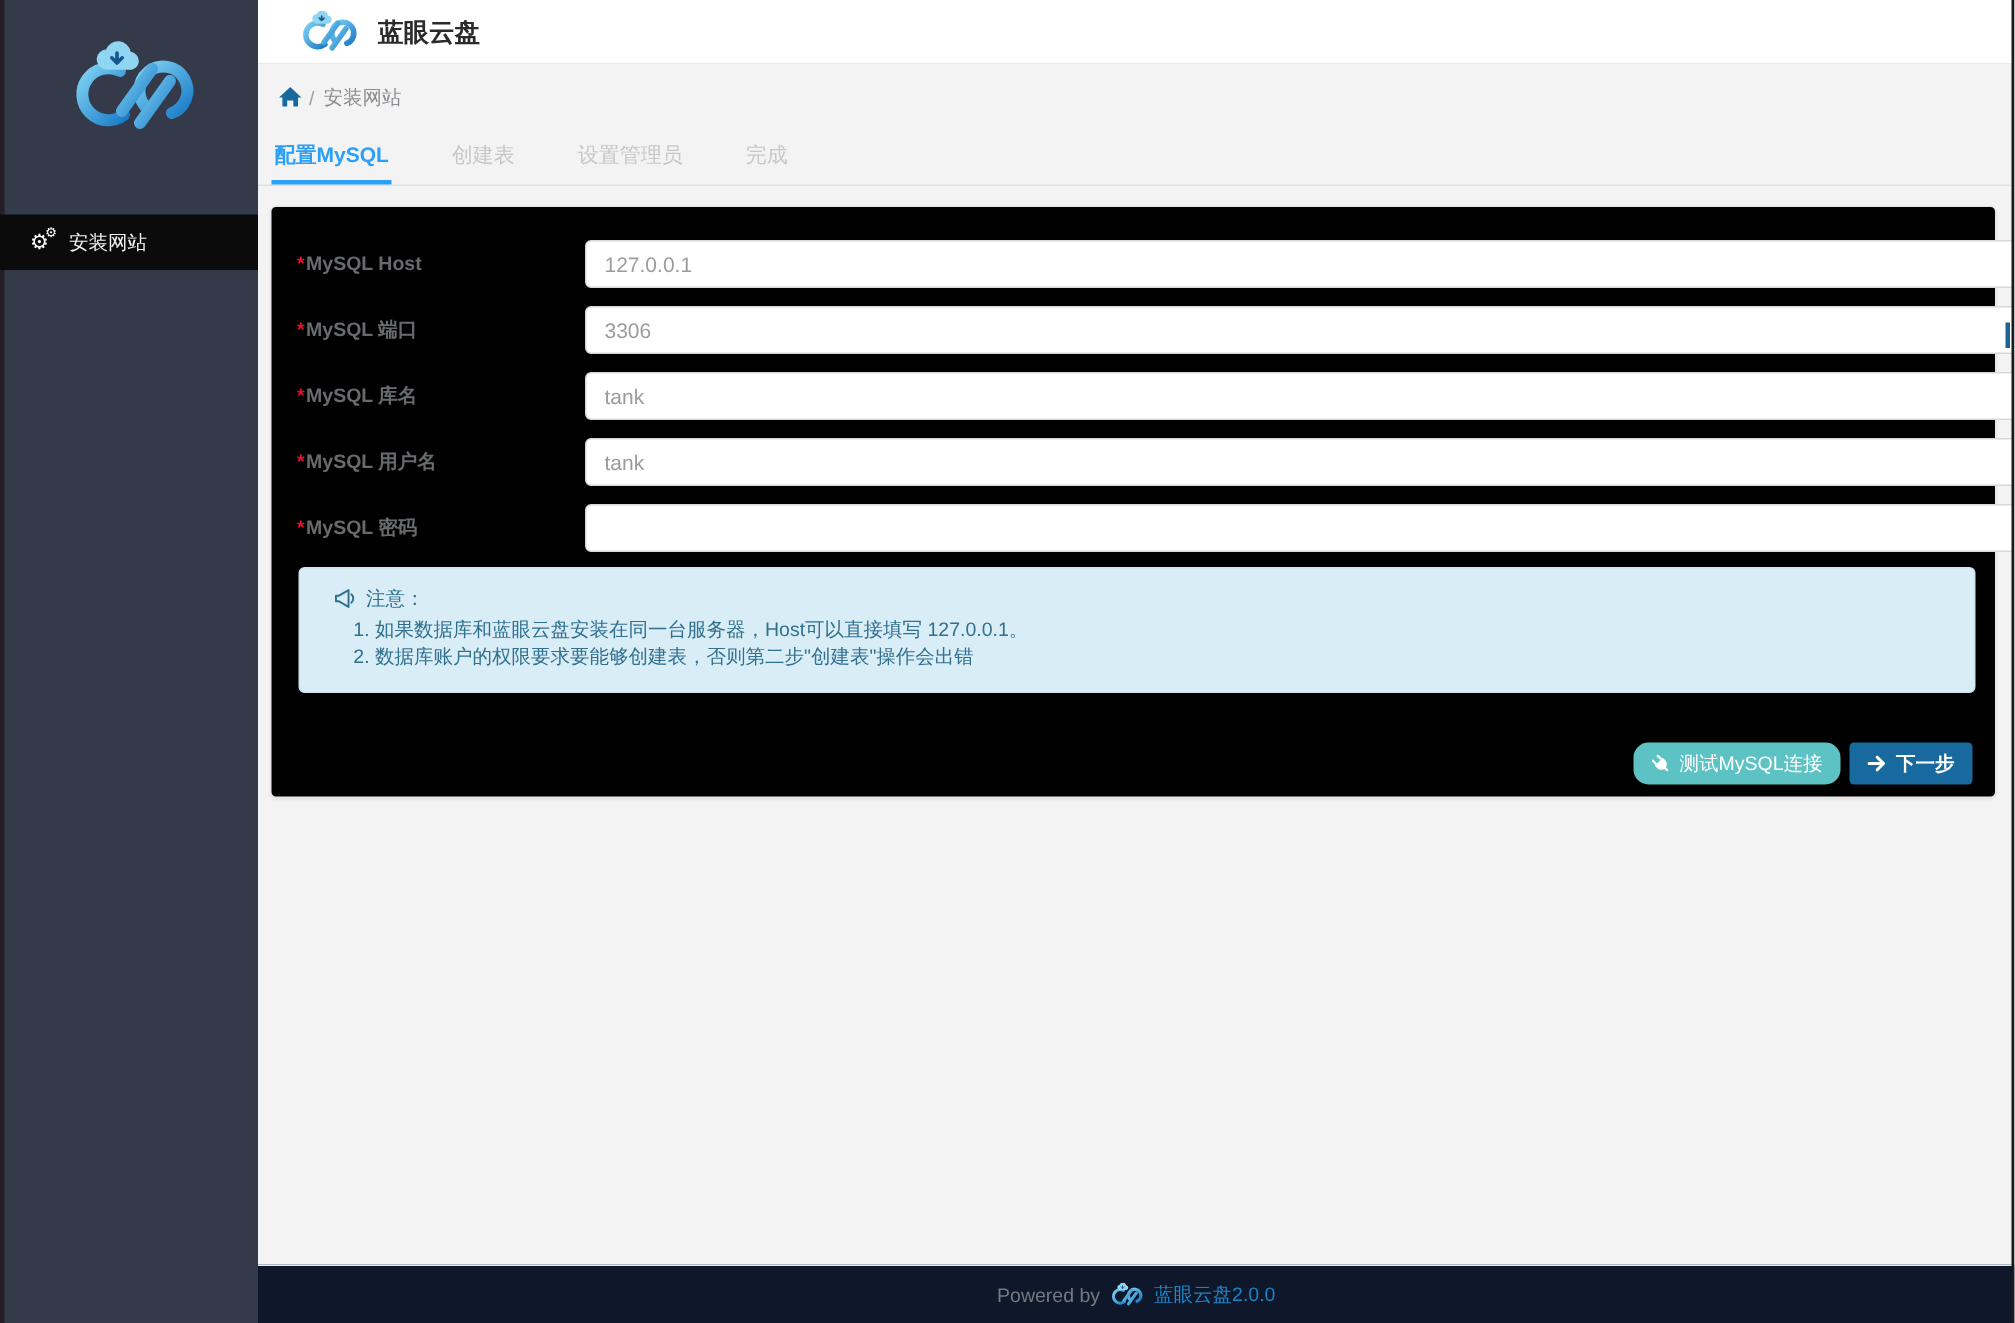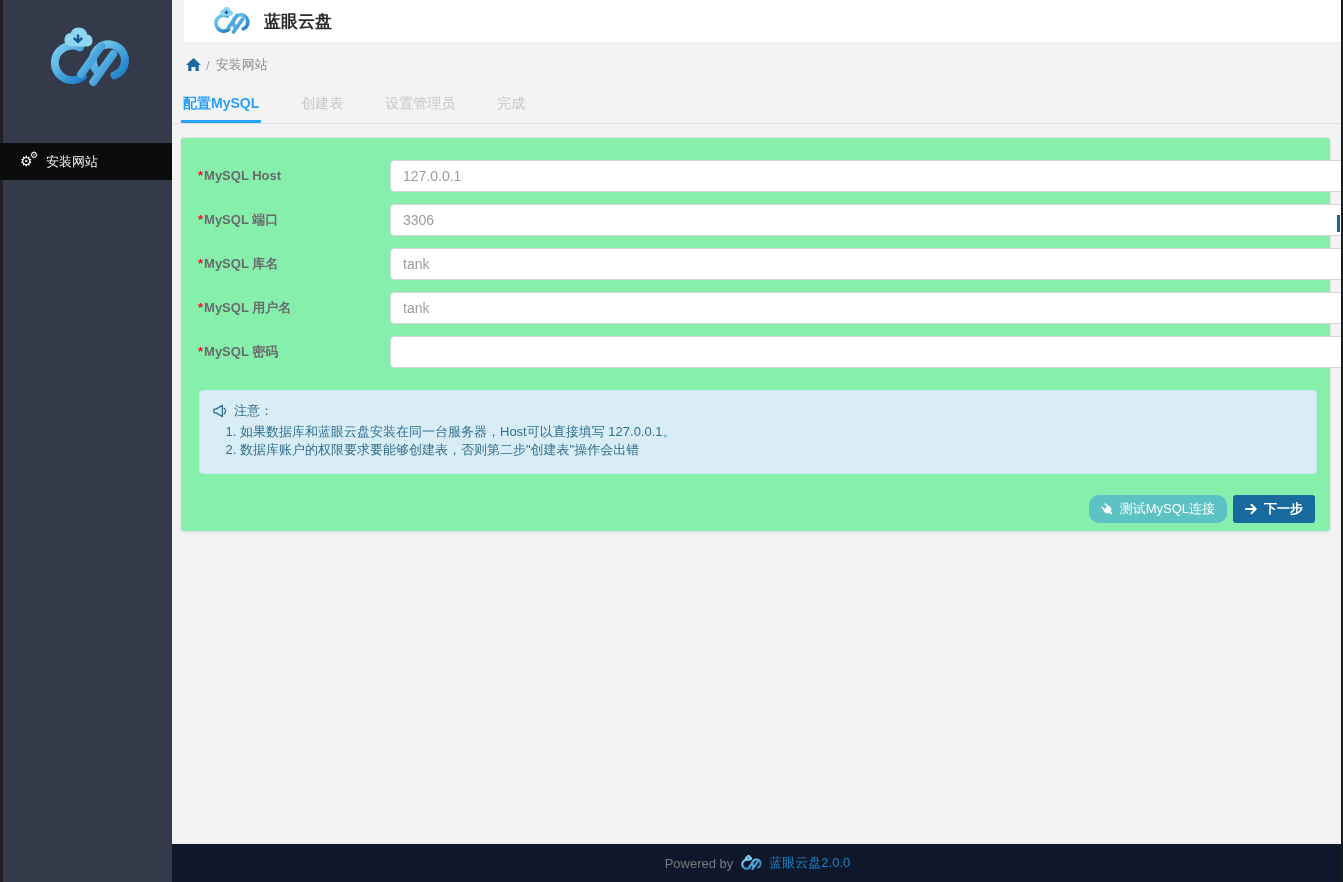--- a/index.html
+++ b/index.html
@@ -17,55 +17,55 @@
     background:#0b0b0b; color:#f2f2f2; font-size:13px; display:flex;
     align-items:center; padding-left:20px; cursor:pointer; }
   .nav-item .cogs { position:relative; width:20px; height:16px; color:#ffffff; }
   .cogs .g1 { position:absolute; left:0; top:0px; font-size:14px; line-height:14px; }
   .cogs .g2 { position:absolute; left:10px; top:-3px; font-size:9px; line-height:9px; }
   .nav-item .nav-label { margin-left:6px; }
 
   
   .header { position:absolute; left:172px; top:0; right:0; height:43px;
     background:#ffffff; border-bottom:1px solid #e7e9ec; display:flex;
-    align-items:center; padding-left:24px;margin-left:12px; }
+    align-items:center; padding-left:24px; }
   .header-logo { width:46px; height:28px; }
   .header-title { margin-left:10px; font-size:17px; font-weight:bold; color:#2b2b2b; }
 
   
   .content { position:absolute; left:172px; top:43px; right:0; bottom:0;
     background:#f3f3f4; }
   .breadcrumb { position:absolute; left:14px; top:13px; font-size:13px;
     color:#8b8d90; display:flex; align-items:center; }
   .breadcrumb .home { width:15px; height:14px; margin-right:5px; cursor:pointer; }
   .breadcrumb .sep { margin-right:6px; color:#9aa0a6; }
 
   .tabbar { position:absolute; left:0; right:0; top:49px; padding-left:9px;
     border-bottom:1px solid #dde1e6; display:flex; align-items:flex-end; height:32px; }
   .tab { font-size:14px; color:#c6c7c9; padding:0 2px 10px 2px; margin-right:38px;text-align:right; }
   .tab.active { color:#2aa0f7; font-weight:bold; border-bottom:3px solid #2aa0f7;
     padding-bottom:7px; cursor:pointer; }
 
   
   .card { position:absolute; left:8px; top:94px; width:1151px; height:395px;
-    background:#86efac; border:1px solid #e7e7e9; border-radius:4px;
+    background:#000000; border:1px solid #e7e7e9; border-radius:4px;
     box-shadow:0 1px 2px rgba(0,0,0,0.06); }
   .form-row { position:absolute; left:0; width:100%; height:32px; }
   .form-row .flabel { position:absolute; left:17px; top:0; width:185px; height:32px;
     line-height:32px; font-size:13px; font-weight:bold; color:#686b6e; }
   .req { color:#e8112d; margin-right:1px; }
   .form-row input { position:absolute; left:209px; top:0; width:1054px; height:32px;
     border:1px solid #d5d7d9; border-radius:4px; padding:0 12px; font-size:14px;
     color:#9a9c9e; outline:none;
     font-family:"Liberation Sans","DejaVu Sans",sans-serif; }
   .row0{top:22px}.row1{top:66px}.row2{top:110px}.row3{top:154px}.row4{top:198px}
 
-  .note { position:absolute; left:18px; top:252px; width:1118px; height:84px;
+  .note { position:absolute; left:18px; top:240px; width:1118px; height:84px;
     background:#d9edf7; border:1px solid #c9e6f2; border-radius:4px;
-    color:#31708f; font-size:13px; padding:11px 13px; }
+    color:#31708f; font-size:13px; padding:11px 23px; }
   .note-title { display:flex; align-items:center; font-weight:normal; }
   .note-title svg { margin-right:6px; }
   .note ol { margin:3px 0 0 0; padding-left:27px; line-height:18px; }
 
   .actions { position:absolute; right:15px; top:357px; display:flex; }
   .btn { height:28px; border:none; border-radius:3px; color:#fff; font-size:13px;
     display:flex; align-items:center; padding:0 12px; cursor:pointer;
     font-family:"Liberation Sans","DejaVu Sans",sans-serif; }
   .btn svg { margin-right:6px; }
   .btn-test { background:#5dc2c4;border-radius:10px; }

